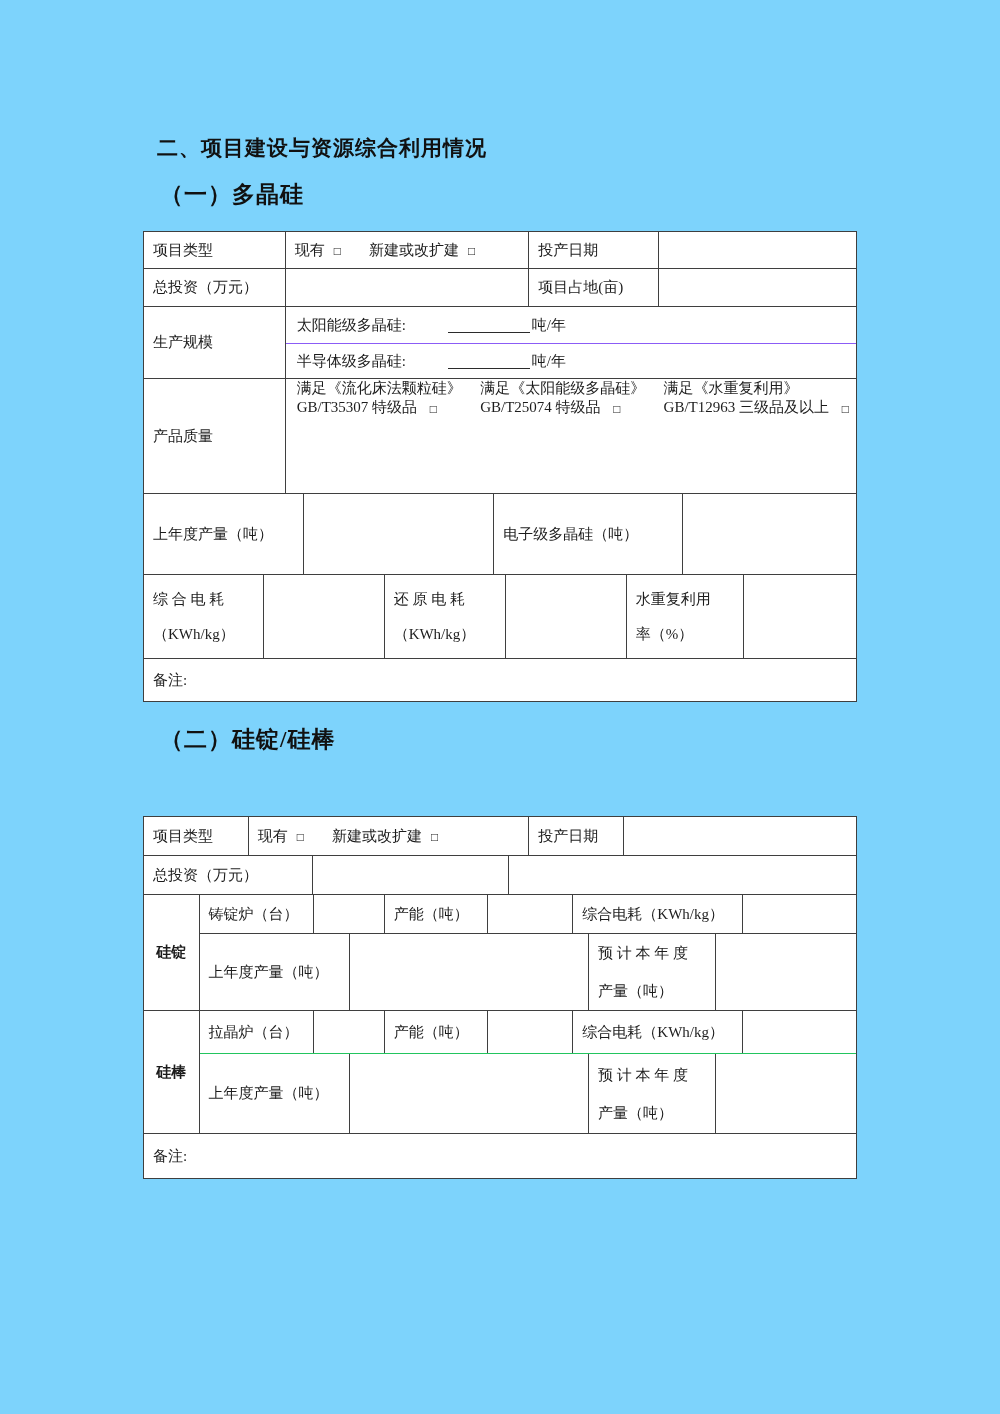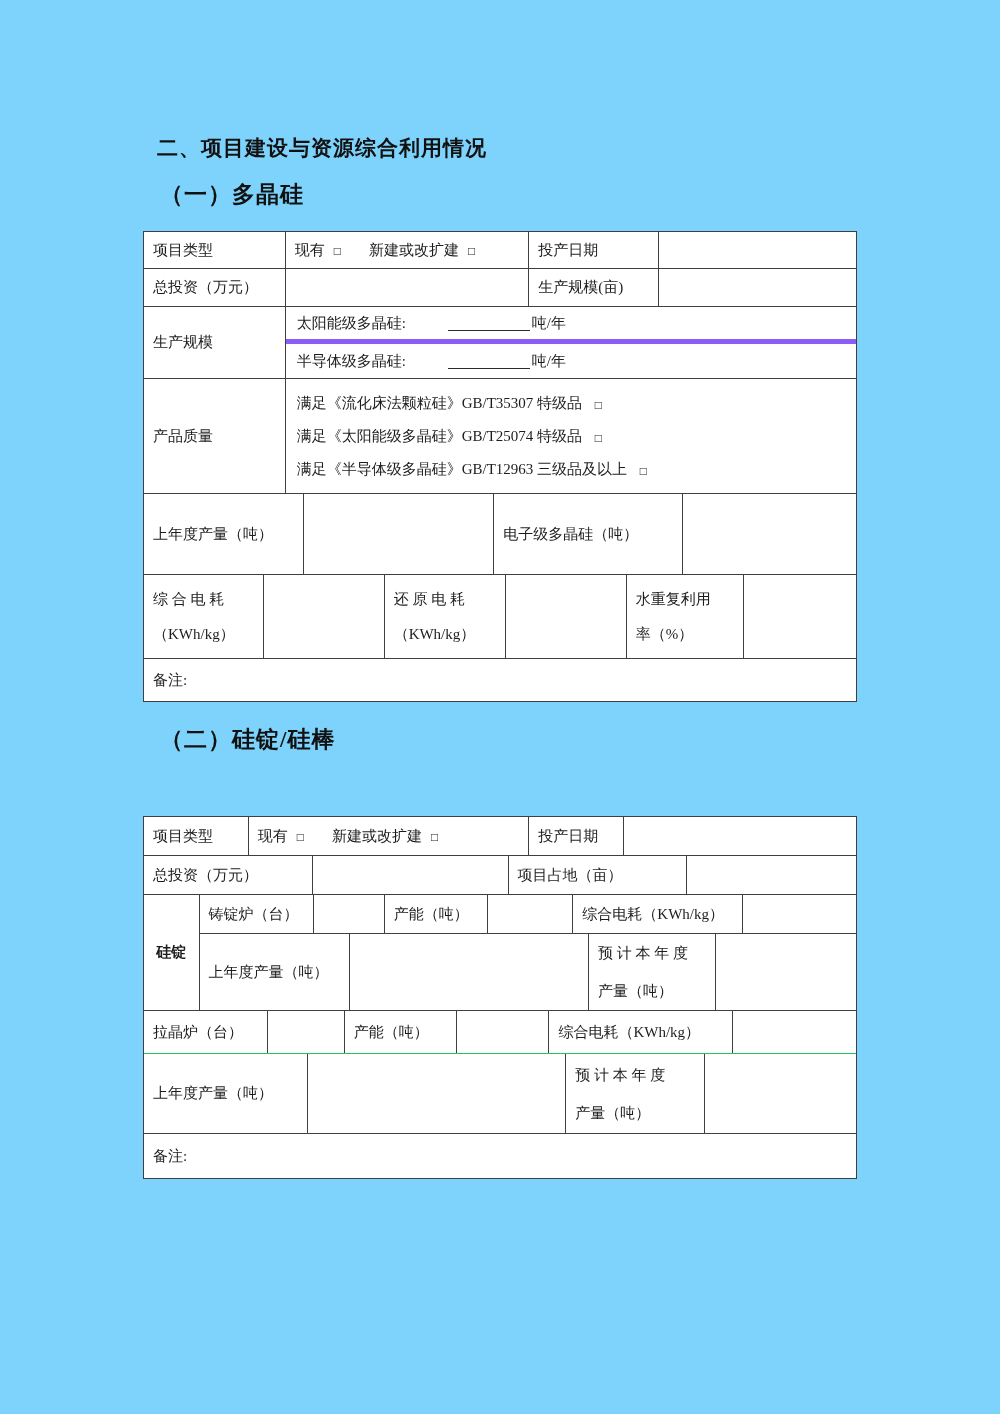--- a/index.html
+++ b/index.html
@@ -27,29 +27,29 @@
   .r{display:flex;border-bottom:1px solid #3f3f3f;box-sizing:border-box;}
   .r:last-child{border-bottom:none;}
   .cell{
     box-sizing:border-box;border-right:1px solid #3f3f3f;
     display:flex;align-items:center;padding-left:9px;padding-right:4px;
     font-size:15px;line-height:1.25;
   }
   .cell:last-child{border-right:none;}
   .cell.ctr{justify-content:center;padding-left:4px;font-weight:bold;}
   .rest{flex:1;display:flex;flex-direction:column;box-sizing:border-box;}
-  .srow{display:flex;align-items:center;padding-left:11px;border-bottom:5px solid #8b5cf6;box-sizing:border-box;font-size:15px;}
+  .srow{display:flex;align-items:center;padding-left:11px;border-bottom:1px solid #8b5cf6;box-sizing:border-box;font-size:15px;}
   .srow:last-child{border-bottom:none;flex:1;}
   .stack{display:flex;flex-direction:column;justify-content:center;align-items:flex-start;}
   .stack .ln{display:block;line-height:35px;}
   .stack2 .ln{display:block;line-height:38px;}
   .cb{font-size:12px;margin-left:9px;position:relative;top:1px;}
   .gap2{display:inline-block;width:28px;}
   .uline{display:inline-block;width:82px;height:15px;border-bottom:1px solid #2b2b2b;margin-left:42px;margin-right:2px;}
-  .qwrap{flex:1;display:flex;flex-direction:column;justify-content:center;padding-left:11px;row-gap:14px;font-size:15px;}
+  .qwrap{flex:1;display:flex;justify-content:center;padding-left:11px;row-gap:14px;font-size:15px;}
   .qline{display:block;}
   .pageno{
     position:absolute;left:0;top:1286px;width:100%;text-align:center;
     font-family:"Liberation Sans","DejaVu Sans",sans-serif;font-size:14px;color:#222;
   }
 </style>
 </head>
 <body>
 
 <div class="page">
@@ -69,21 +69,21 @@
         <span>新建或改扩建</span>
         <span class="cb">□</span>
       </div>
       <div class="cell" style="width:18.2%">投产日期</div>
       <div class="cell" style="width:27.7%"></div>
     </div>
 
     <div class="r" style="height:38px">
       <div class="cell" style="width:19.9%">总投资（万元）</div>
       <div class="cell" style="width:34.2%"></div>
-      <div class="cell" style="width:18.2%">生产规模(亩)</div>
+      <div class="cell" style="width:18.2%">项目占地(亩)</div>
       <div class="cell" style="width:27.7%"></div>
     </div>
 
     <div class="r" style="height:72px">
       <div class="cell" style="width:19.9%">生产规模</div>
       <div class="rest">
         <div class="srow" style="height:37px">
           <span>太阳能级多晶硅:</span>
           <span class="uline"></span>
           <span>吨/年</span>
@@ -101,21 +101,21 @@
       <div class="qwrap">
         <span class="qline">
           <span>满足《流化床法颗粒硅》GB/T35307 特级品</span>
           <span class="cb">□</span>
         </span>
         <span class="qline">
           <span>满足《太阳能级多晶硅》GB/T25074 特级品</span>
           <span class="cb">□</span>
         </span>
         <span class="qline">
-          <span>满足《半导体级多晶硅》GB/T12963 三级品及以上</span>
+          <span>满足《水重复利用》GB/T12963 三级品及以上</span>
           <span class="cb">□</span>
         </span>
       </div>
     </div>
 
     <div class="r" style="height:81px">
       <div class="cell" style="width:22.5%">上年度产量（吨）</div>
       <div class="cell" style="width:26.7%"></div>
       <div class="cell" style="width:26.5%">电子级多晶硅（吨）</div>
       <div class="cell" style="width:24.3%"></div>
@@ -157,21 +157,20 @@
         <span>新建或改扩建</span>
         <span class="cb">□</span>
       </div>
       <div class="cell" style="width:13.3%">投产日期</div>
       <div class="cell" style="width:32.6%"></div>
     </div>
 
     <div class="r" style="height:39px">
       <div class="cell" style="width:23.8%">总投资（万元）</div>
       <div class="cell" style="width:27.4%"></div>
-      <div class="cell" style="width:25.0%">项目占地（亩）</div>
       <div class="cell" style="width:23.8%"></div>
     </div>
 
     <div class="r" style="height:116px">
       <div class="cell ctr" style="width:7.8%">硅锭</div>
       <div class="rest">
         <div style="display:flex;height:39px;border-bottom:1px solid #3f3f3f;box-sizing:border-box">
           <div class="cell" style="width:17.46%">铸锭炉（台）</div>
           <div class="cell" style="width:10.74%"></div>
           <div class="cell" style="width:15.73%">产能（吨）</div>
@@ -185,20 +184,21 @@
           <div class="cell stack stack2" style="width:19.41%">
             <span class="ln">预 计 本 年 度</span>
             <span class="ln">产量（吨）</span>
           </div>
           <div class="cell" style="width:21.27%"></div>
         </div>
       </div>
     </div>
 
     <div class="r" style="height:123px">
+      <div class="cell ctr" style="width:7.8%">硅棒</div>
       <div class="rest">
         <div style="display:flex;height:43px;border-bottom:1px solid #22c55e;box-sizing:border-box">
           <div class="cell" style="width:17.46%">拉晶炉（台）</div>
           <div class="cell" style="width:10.74%"></div>
           <div class="cell" style="width:15.73%">产能（吨）</div>
           <div class="cell" style="width:13.02%"></div>
           <div class="cell" style="width:25.81%">综合电耗（KWh/kg）</div>
           <div class="cell" style="width:17.24%"></div>
         </div>
         <div style="display:flex;flex:1">

